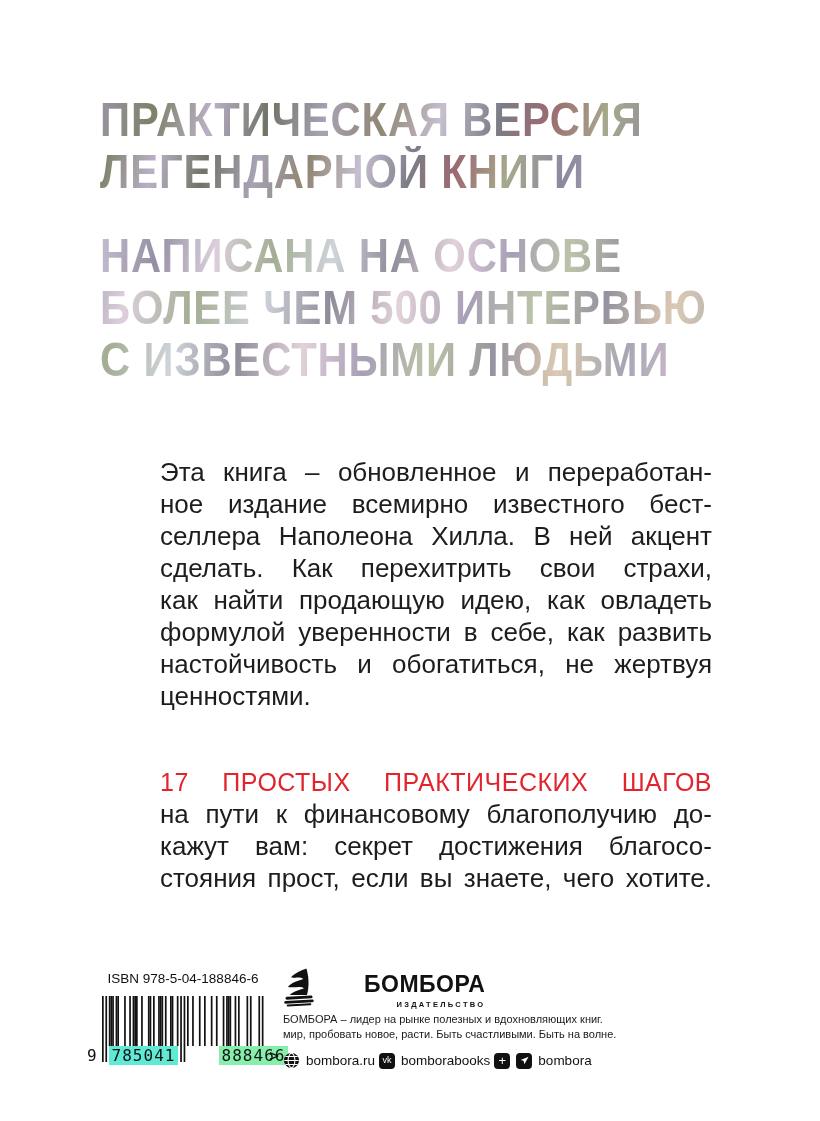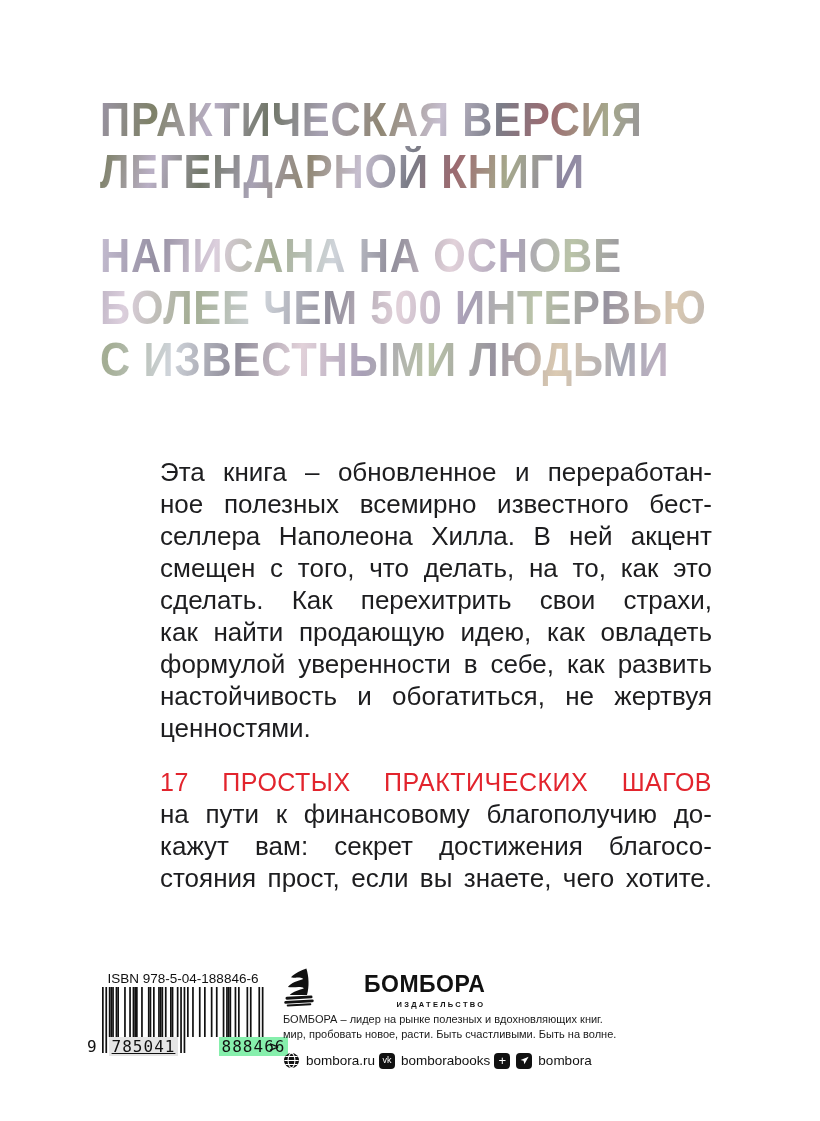--- a/index.html
+++ b/index.html
@@ -33,26 +33,26 @@
   .jline{text-align:justify;text-align-last:justify;}
   .jlast{text-align-last:left;}
 
   .steps{position:absolute;left:160px;top:766px;width:552px;
          font-size:26px;line-height:32px;color:#1d1d1f;}
   .steps-heading{font-weight:400;font-size:25px;letter-spacing:.5px;color:#e2242d;
                  text-align:justify;text-align-last:justify;line-height:32px;}
 
   
   .barcode{position:absolute;left:100px;top:971px;width:166px;text-align:center;color:#111;}
-  .isbn{font-size:13.5px;white-space:nowrap;margin-bottom:1px;}
+  .isbn{font-size:13.5px;white-space:nowrap;margin-bottom:10px;}
   .bc-box{position:relative;width:162px;height:66px;margin:0 auto;}
   .bc-box svg{position:absolute;left:0;top:0;}
   .bc-digit{position:absolute;bottom:-3px;font:16px "DejaVu Sans Mono",monospace;color:#111;}
   .bc-lead{left:-15px;}
-  .bc-g1{left:7px;width:69px;background:#e5e5e5;text-align:center;letter-spacing:1px;text-decoration:underline;}
+  .bc-g1{left:7px;width:69px;background:#5eead4;text-align:center;letter-spacing:1px;}
   .bc-g2{left:86px;width:69px;background:#86efac;text-align:center;letter-spacing:1px;margin-left:31px;}
   .bc-tail{right:-15px;}
 
   .publisher{position:absolute;left:283px;top:966px;color:#111;}
   .logo-row{display:flex;align-items:flex-start;gap:9px;}
   .logo-texts{padding-top:7px;margin-left:40px;}
   .logo-name{font-size:23px;font-weight:700;line-height:1;letter-spacing:.5px;}
   .logo-sub{font-size:7.5px;font-weight:700;letter-spacing:2.3px;margin-top:4px;text-align:right;}
 
   .desc{position:absolute;left:283px;top:1012px;font-size:11px;line-height:15px;
@@ -78,23 +78,22 @@
   </div>
 
   <div class="hero2">
     <div class="holo-line">НАПИСАНА НА ОСНОВЕ</div>
     <div class="holo-line">БОЛЕЕ ЧЕМ 500 ИНТЕРВЬЮ</div>
     <div class="holo-line">С ИЗВЕСТНЫМИ ЛЮДЬМИ</div>
   </div>
 
   <div class="body-text">
     <div class="jline">Эта книга – обновленное и переработан-</div>
-    <div class="jline">ное полезных всемирно известного бест-</div>
+    <div class="jline">ное издание всемирно известного бест-</div>
     <div class="jline">селлера Наполеона Хилла. В ней акцент</div>
-    <div class="jline">смещен с того, что делать, на то, как это</div>
     <div class="jline">сделать. Как перехитрить свои страхи,</div>
     <div class="jline">как найти продающую идею, как овладеть</div>
     <div class="jline">формулой уверенности в себе, как развить</div>
     <div class="jline">настойчивость и обогатиться, не жертвуя</div>
     <div class="jline jlast">ценностями.</div>
   </div>
 
   <div class="steps">
     <div class="steps-heading">17 ПРОСТЫХ ПРАКТИЧЕСКИХ ШАГОВ</div>
     <div class="jline">на пути к финансовому благополучию до-</div>

